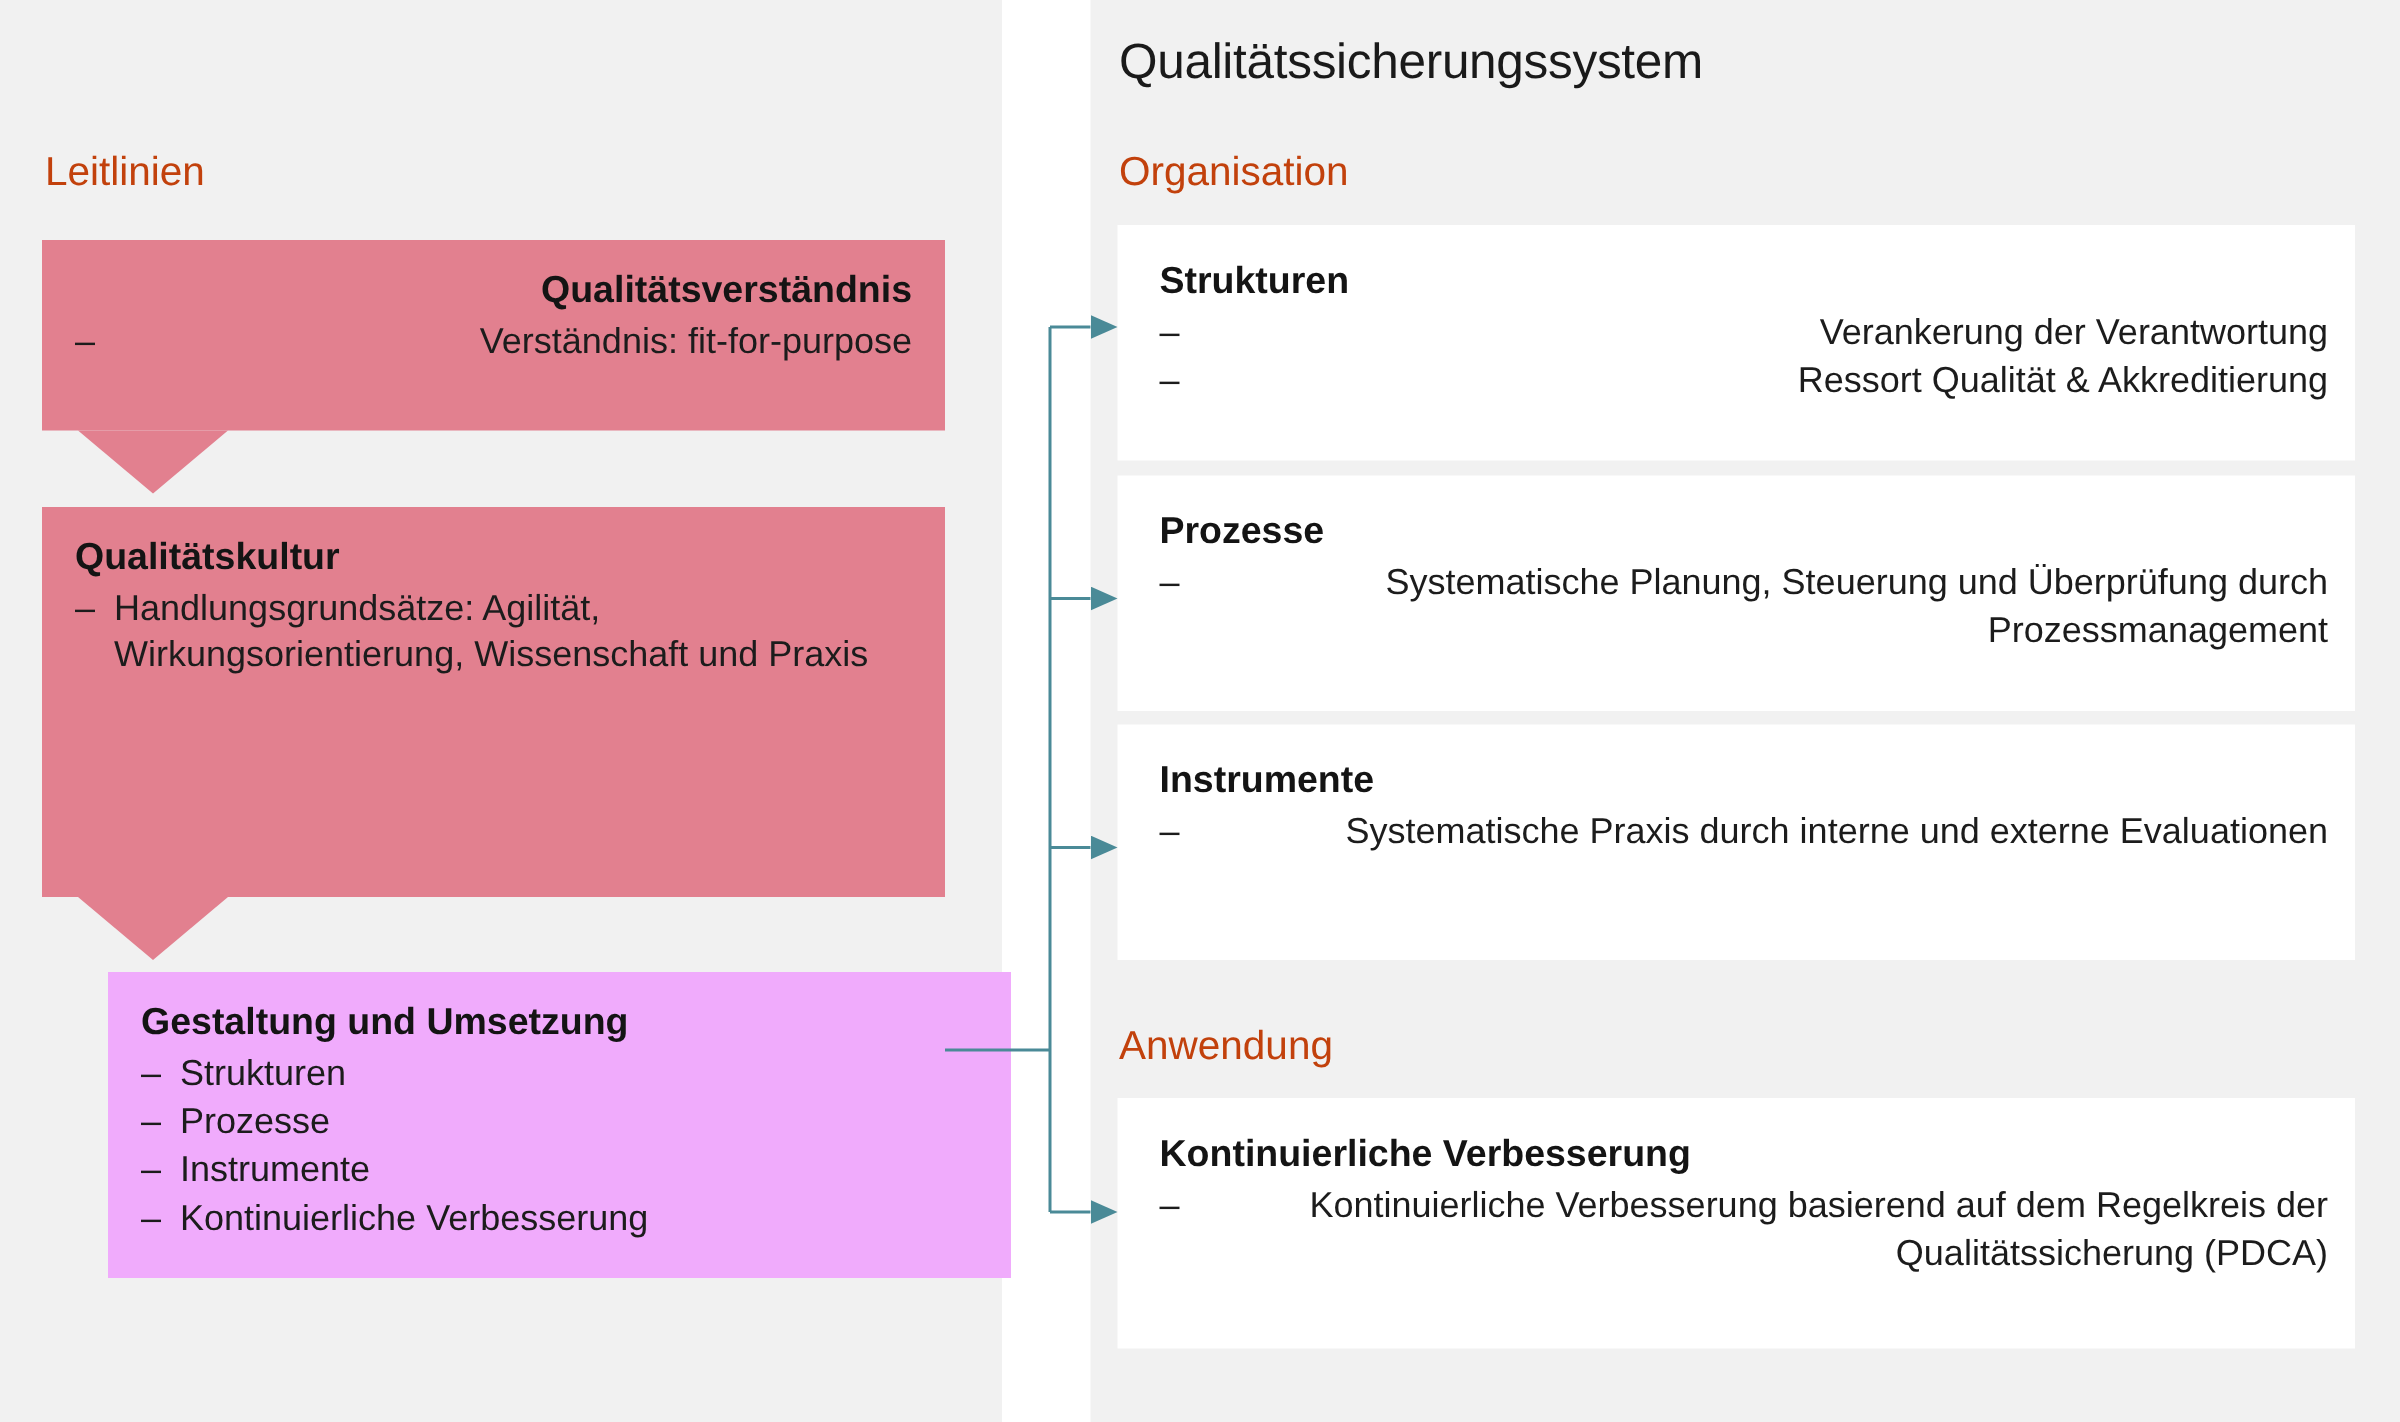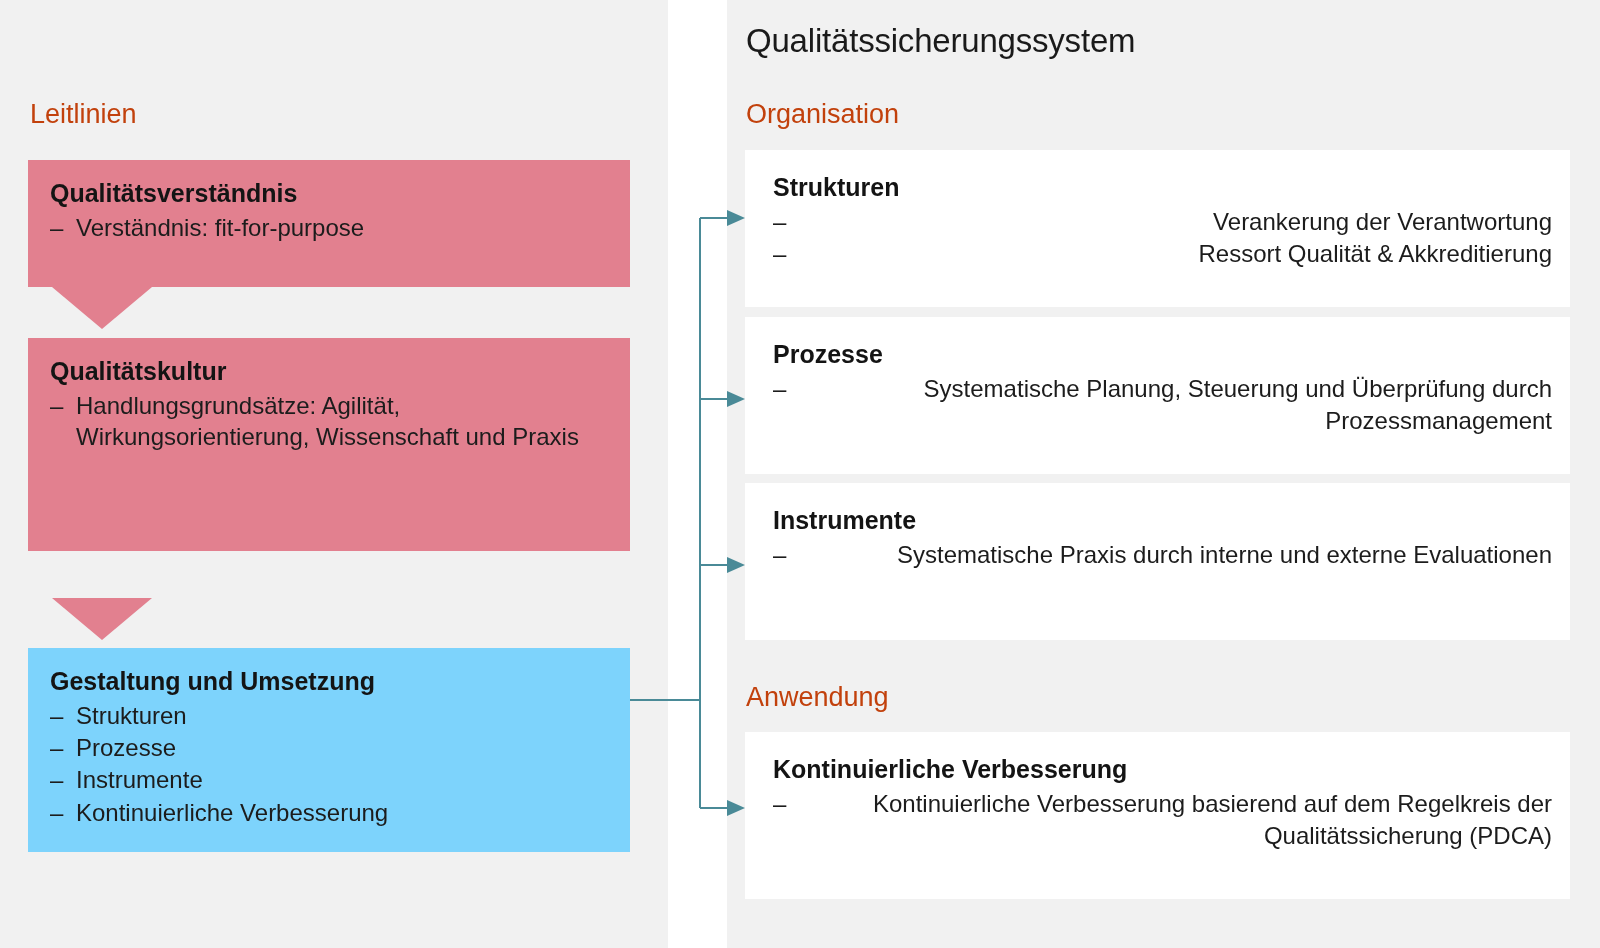--- a/index.html
+++ b/index.html
@@ -54,24 +54,24 @@
 
   
   .sbox {
     position: absolute;
     left: 28px;
     width: 602px;
     box-sizing: border-box;
     padding: 14px 22px 12px 22px;
   }
   .sbox.pink { background: #e2808f; }
-  .sbox.teal { background: #7dd3fc; }
-
-  #sbox-1 { top: 160px; height: 127px; }
-  #sbox-2 { top: 338px; height: 213px; }
+  .sbox.teal { background: #f0abfc; margin-left: 44px; }
+
+  #sbox-1 { top: 160px; height: 127px; text-align: right; }
+  #sbox-2 { top: 338px; height: 260px; }
   #sbox-3 { top: 648px; height: 204px; }
 
   .sbox-title {
     font-size: 25px;
     font-weight: 700;
     color: #141414;
     margin: 4px 0 4px 0;
     line-height: 1.2;
   }
   .sbox-list {

